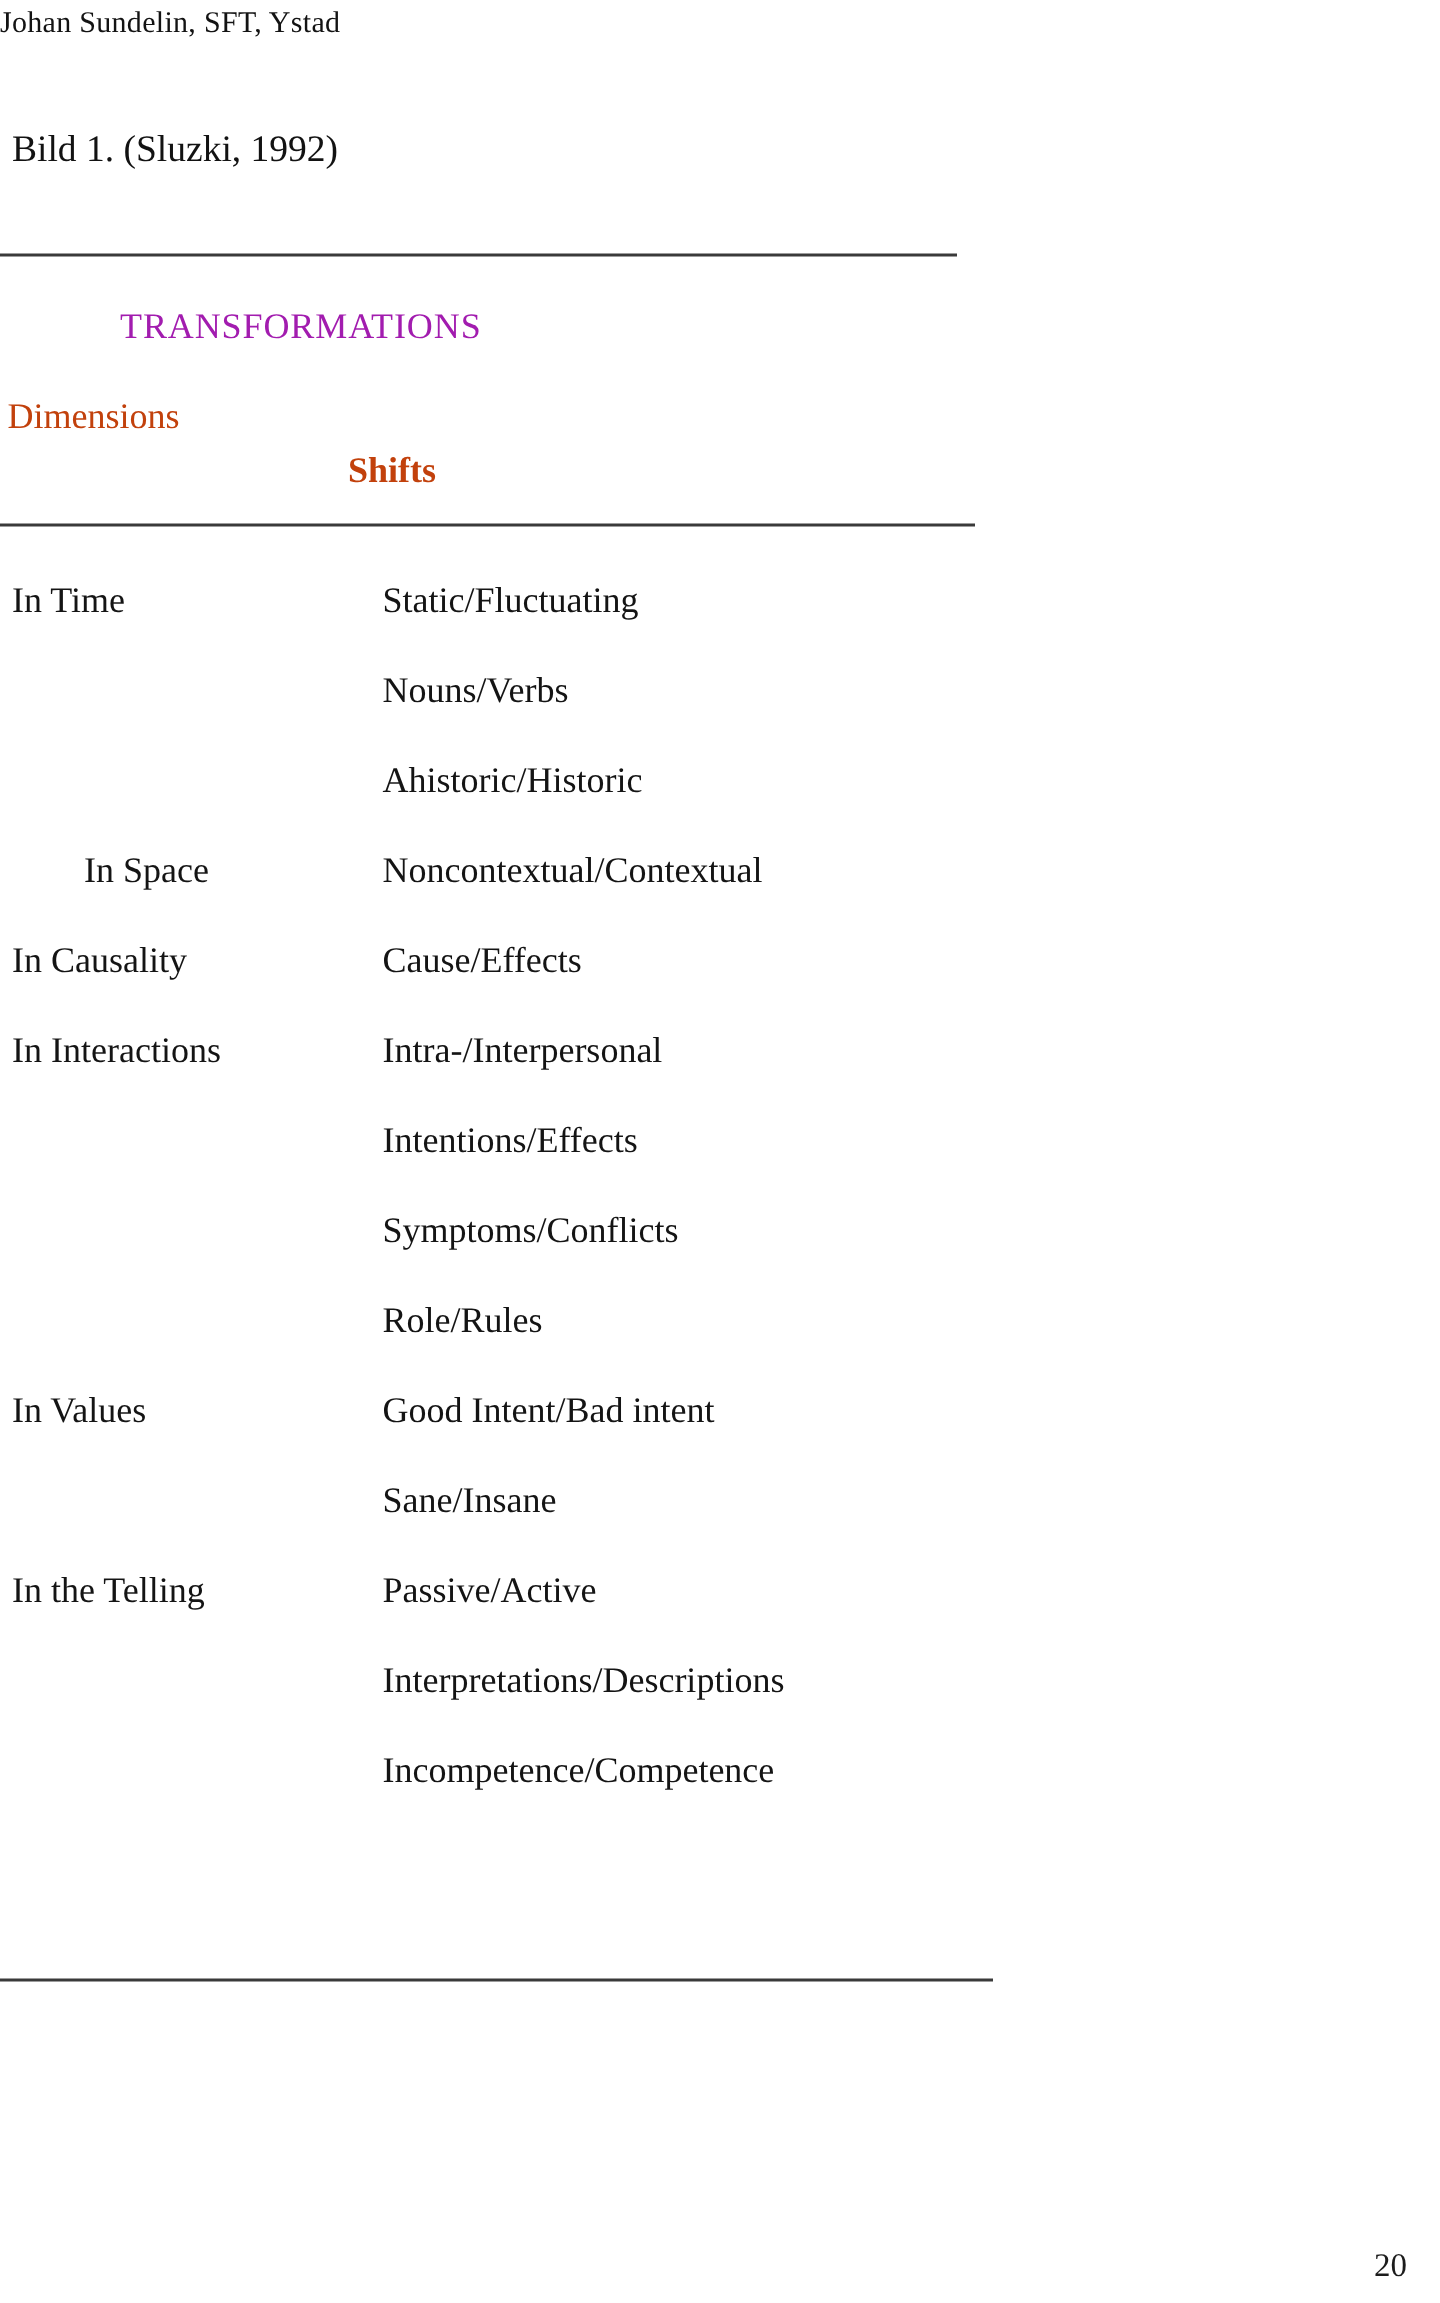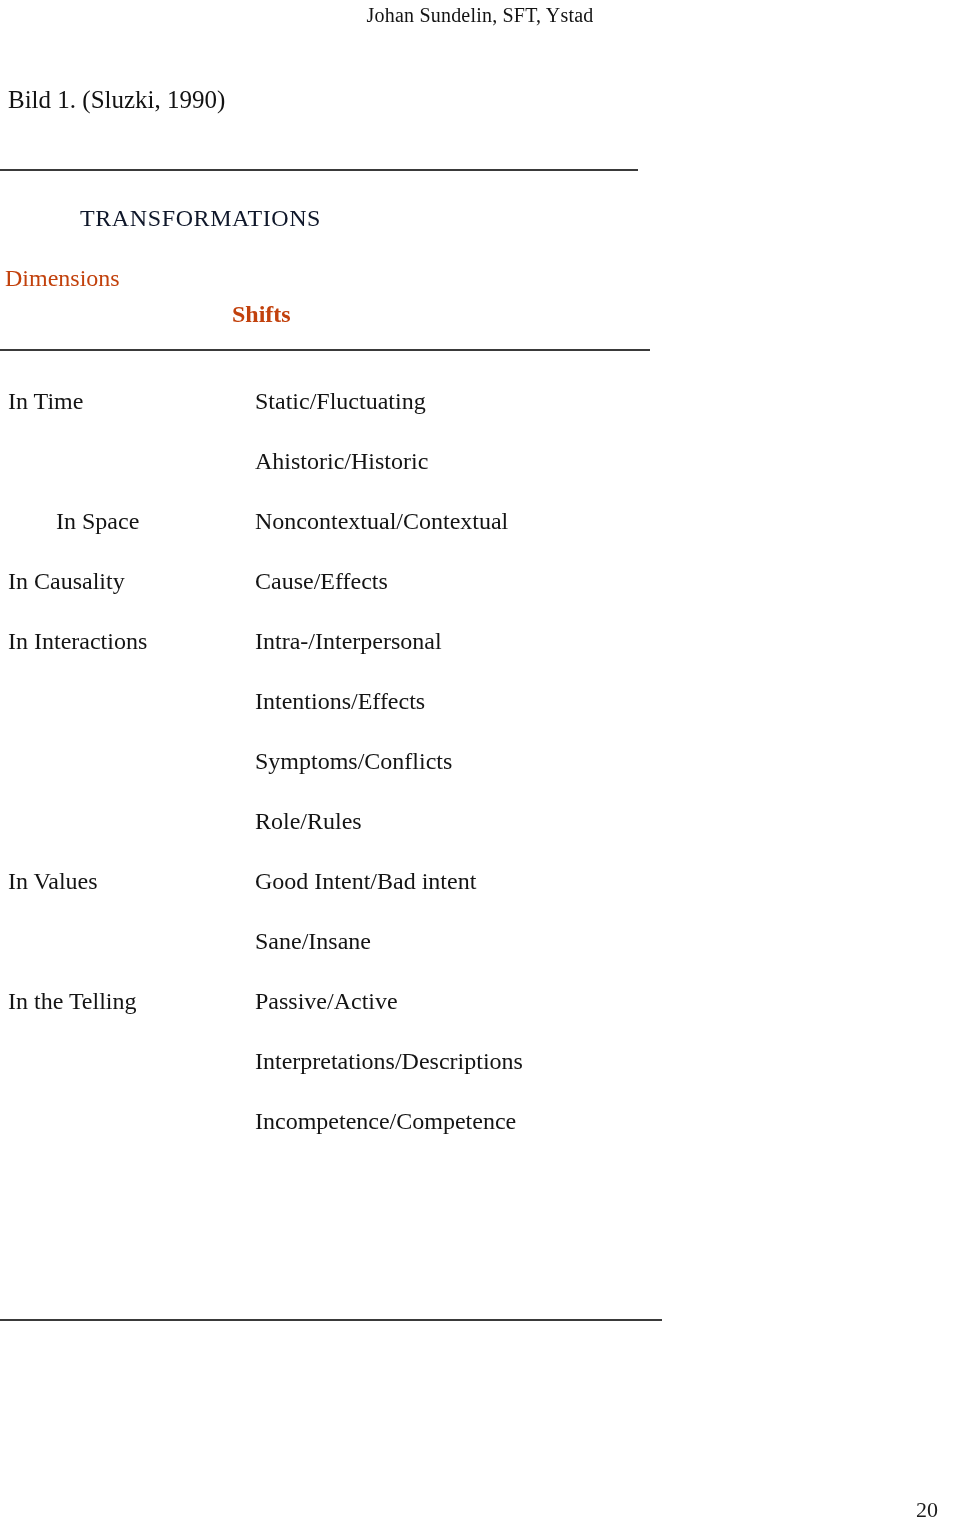--- a/index.html
+++ b/index.html
@@ -21,21 +21,20 @@
     width: 960px;
     height: 1535px;
   }
 
   
   .running-header {
     position: absolute;
     top: 4px;
     left: 0;
     width: 960px;
-    text-align: center;
     font-size: 20px;
     letter-spacing: 0.2px;
     color: #131313;
   }
 
   
   .figure-caption {
     position: absolute;
     left: 8px;
     top: 86px;
@@ -54,21 +53,21 @@
   .rule-mid    { left: 0px; top: 349px;  width: 650px; }
   .rule-bottom { left: 0px; top: 1319px; width: 662px; }
 
   
   .table-title {
     position: absolute;
     left: 80px;
     top: 205px;
     font-size: 24px;
     letter-spacing: 0.6px;
-    color: #0f172a;
+    color: #a21caf;
     white-space: nowrap;
   }
 
   
   .col-head {
     position: absolute;
     font-size: 24px;
     color: #c2410c;
     white-space: nowrap;
   }
@@ -114,39 +113,43 @@
     color: #1c1c1c;
   }
 </style>
 </head>
 <body>
 
 <div class="page">
 
   <div class="running-header">Johan Sundelin, SFT, Ystad</div>
 
-  <div class="figure-caption">Bild 1. (Sluzki, 1990)</div>
+  <div class="figure-caption">Bild 1. (Sluzki, 1992)</div>
 
   <div class="rule rule-top"></div>
 
   <div class="table-title">TRANSFORMATIONS</div>
 
   <div class="col-head col-head-dimensions">Dimensions</div>
 
   <div class="col-head col-head-shifts">Shifts</div>
 
   <div class="rule rule-mid"></div>
 
   <div class="table-body" id="table-body">
       <div class="row">
         <div class="cell-dimension">In Time</div>
         <div class="cell-shift">Static/Fluctuating</div>
       </div>
       <div class="row">
         <div class="cell-dimension"></div>
+        <div class="cell-shift">Nouns/Verbs</div>
+      </div>
+      <div class="row">
+        <div class="cell-dimension"></div>
         <div class="cell-shift">Ahistoric/Historic</div>
       </div>
       <div class="row">
         <div class="cell-dimension indented">In Space</div>
         <div class="cell-shift">Noncontextual/Contextual</div>
       </div>
       <div class="row">
         <div class="cell-dimension">In Causality</div>
         <div class="cell-shift">Cause/Effects</div>
       </div>

